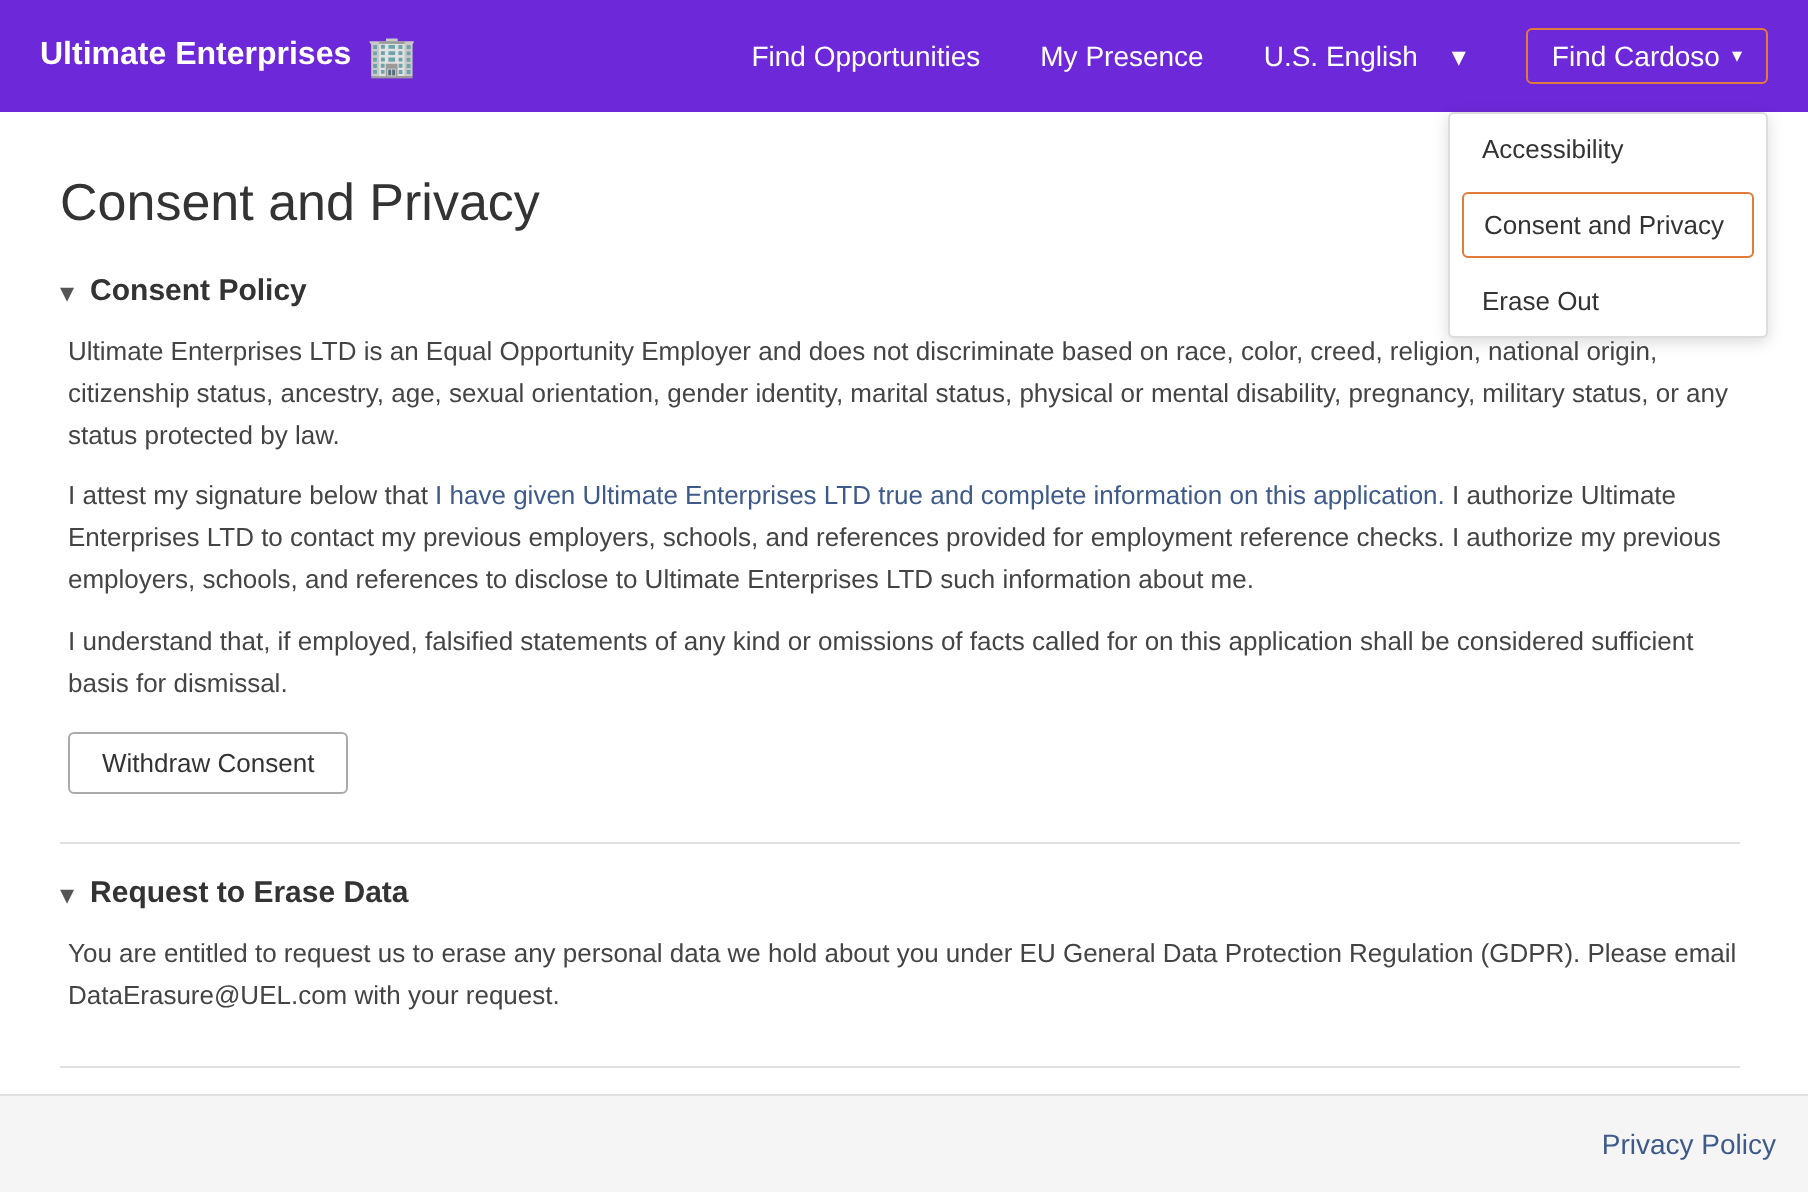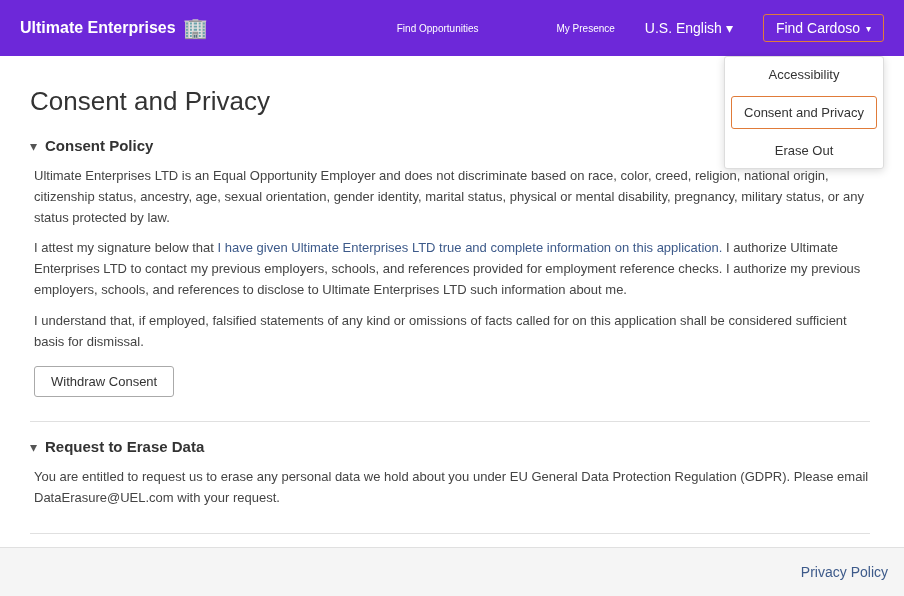--- a/index.html
+++ b/index.html
@@ -27,23 +27,22 @@
       font-size: 20px;
     }
     .header-nav {
       display: flex;
       align-items: center;
       gap: 30px;
     }
     .nav-link {
       color: #fff;
       text-decoration: none;
-      font-size: 10px;
-      cursor: pointer;
-      margin-left: 48px;
+      font-size: 14px;
+      cursor: pointer;
     }
     .nav-user-btn {
       border: 1px solid #e07b39;
       border-radius: 3px;
       color: #fff;
       background: transparent;
       padding: 5px 12px;
       cursor: pointer;
       font-size: 14px;
       display: flex;
@@ -63,21 +62,20 @@
       min-width: 160px;
       box-shadow: 0 2px 8px rgba(0,0,0,0.15);
       z-index: 100;
     }
     .dropdown-item {
       padding: 10px 16px;
       cursor: pointer;
       font-size: 13px;
       color: #333;
       display: block;
-      text-align: center;
     }
     .dropdown-item.active {
       border: 1px solid #e07b39;
       border-radius: 3px;
       color: #333;
       margin: 4px 6px;
       padding: 8px 10px;
     }
 
     
@@ -164,21 +162,21 @@
       font-size: 14px;
     }
 
     
     .lang-btn {
       color: #fff;
       font-size: 14px;
       cursor: pointer;
       display: flex;
       align-items: center;
-      gap: 4px;
+      gap: 17px;
     }
   </style>
 </head>
 <body>
 
 <header class="header">
   <div class="header-logo">
     <span>Ultimate Enterprises</span>
     <span class="logo-icon">🏢</span>
   </div>

